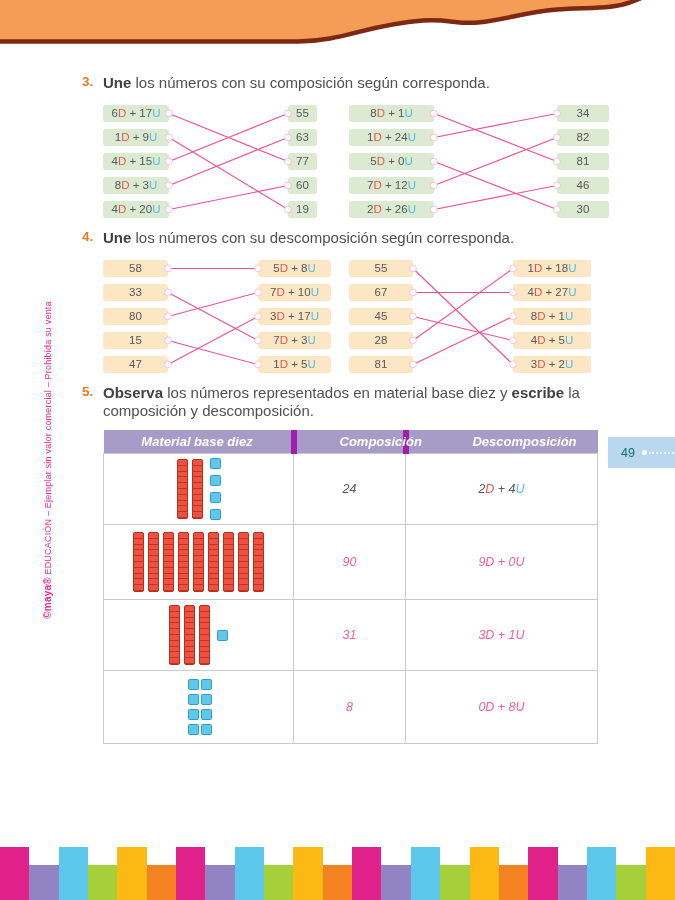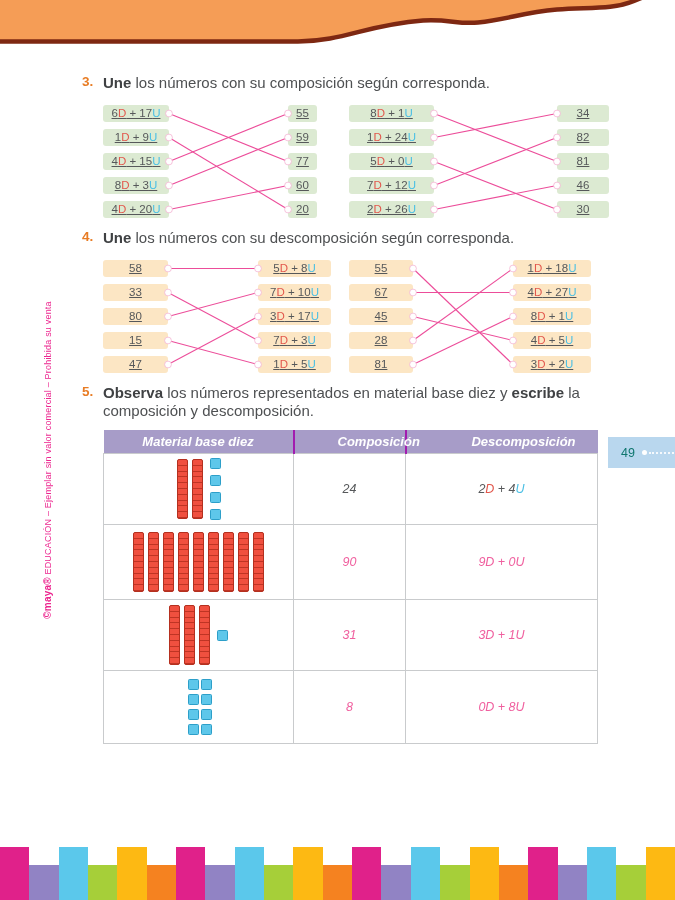--- a/index.html
+++ b/index.html
@@ -28,32 +28,32 @@
   .ex3 .match-row{gap:32px;}
   .ex4 .match-row{gap:18px;}
   .mgroup{position:relative;display:flex;justify-content:space-between;}
   .g-e3a{width:214px}.g-e3b{width:260px}.g-e4a{width:228px}.g-e4b{width:242px}
   .g-e3a .mleft{width:66px}.g-e3a .mright{width:29px}
   .g-e3b .mleft{width:85px}.g-e3b .mright{width:52px}
   .g-e4a .mleft{width:65px}.g-e4a .mright{width:73px}
   .g-e4b .mleft{width:64px}.g-e4b .mright{width:78px}
   .mcol{display:flex;flex-direction:column;gap:7px;position:relative;z-index:1;}
   .mbox{height:17px;line-height:17px;text-align:center;border-radius:3px;
-    background:var(--box-green);font-size:11.5px;color:var(--text-dark);text-decoration:underline;}
+    background:var(--box-green);font-size:11.5px;color:var(--text-dark);}
   .peach .mbox{background:var(--box-peach);}
   .dl{color:var(--d-red);} .ul{color:var(--u-blue);}
   .mlines{position:absolute;inset:0;z-index:2;pointer-events:none;overflow:visible;}
   .mlines line{stroke:var(--line-pink);stroke-width:1.1;}
   .mlines circle{fill:#fff;stroke:#f2abcd;stroke-width:.7;}
 
   
   .b10-table{border-collapse:collapse;margin-left:21px;margin-top:10px;width:494px;table-layout:fixed;font-style:italic;}
   .b10-table col.c1{width:190px}.b10-table col.c2{width:112px}.b10-table col.c3{width:192px}
   .b10-table th{background:var(--table-header-purple);color:#fff;font-weight:bold;font-size:13px;height:23px;padding:0;}
-  .b10-table th + th{border-left:2px solid #a21caf;padding-left:43px;}
+  .b10-table th + th{border-left:6px solid #a21caf;padding-left:43px;}
   .b10-table td{border:1.3px solid #c9cbcd;padding:0;text-align:center;vertical-align:middle;}
   .b10-table tr:nth-child(1) td{height:70px}
   .b10-table tr:nth-child(2) td{height:74px}
   .b10-table tr:nth-child(3) td{height:70px}
   .b10-table tr:nth-child(4) td{height:72px}
   .b10-table tr:nth-child(5) td{height:78px}
   .ans{font-size:12.5px;}
   .ans.gray{color:var(--text-dark);margin-top:34px;}
   .ans.pink{color:var(--answer-pink);}
   .ans.pink .dl,.ans.pink .ul{color:inherit;}
@@ -117,24 +117,24 @@
           </svg>
         <div class="mcol mleft">
             <div class="mbox">6<span class="dl">D</span> + 17<span class="ul">U</span></div>
             <div class="mbox">1<span class="dl">D</span> + 9<span class="ul">U</span></div>
             <div class="mbox">4<span class="dl">D</span> + 15<span class="ul">U</span></div>
             <div class="mbox">8<span class="dl">D</span> + 3<span class="ul">U</span></div>
             <div class="mbox">4<span class="dl">D</span> + 20<span class="ul">U</span></div>
           </div>
         <div class="mcol mright">
             <div class="mbox">55</div>
-            <div class="mbox">59</div>
+            <div class="mbox">63</div>
             <div class="mbox">77</div>
             <div class="mbox">60</div>
-            <div class="mbox">20</div>
+            <div class="mbox">19</div>
           </div>
       </div>
       <div class="mgroup g-e3b">
         <svg class="mlines" width="260" height="113" viewBox="0 0 260 113">
             <line x1="85" y1="8.5" x2="208" y2="56.5"></line>
             <line x1="85" y1="32.5" x2="208" y2="8.5"></line>
             <line x1="85" y1="56.5" x2="208" y2="104.5"></line>
             <line x1="85" y1="80.5" x2="208" y2="32.5"></line>
             <line x1="85" y1="104.5" x2="208" y2="80.5"></line>
             <circle cx="85" cy="8.5" r="3.4"></circle>

